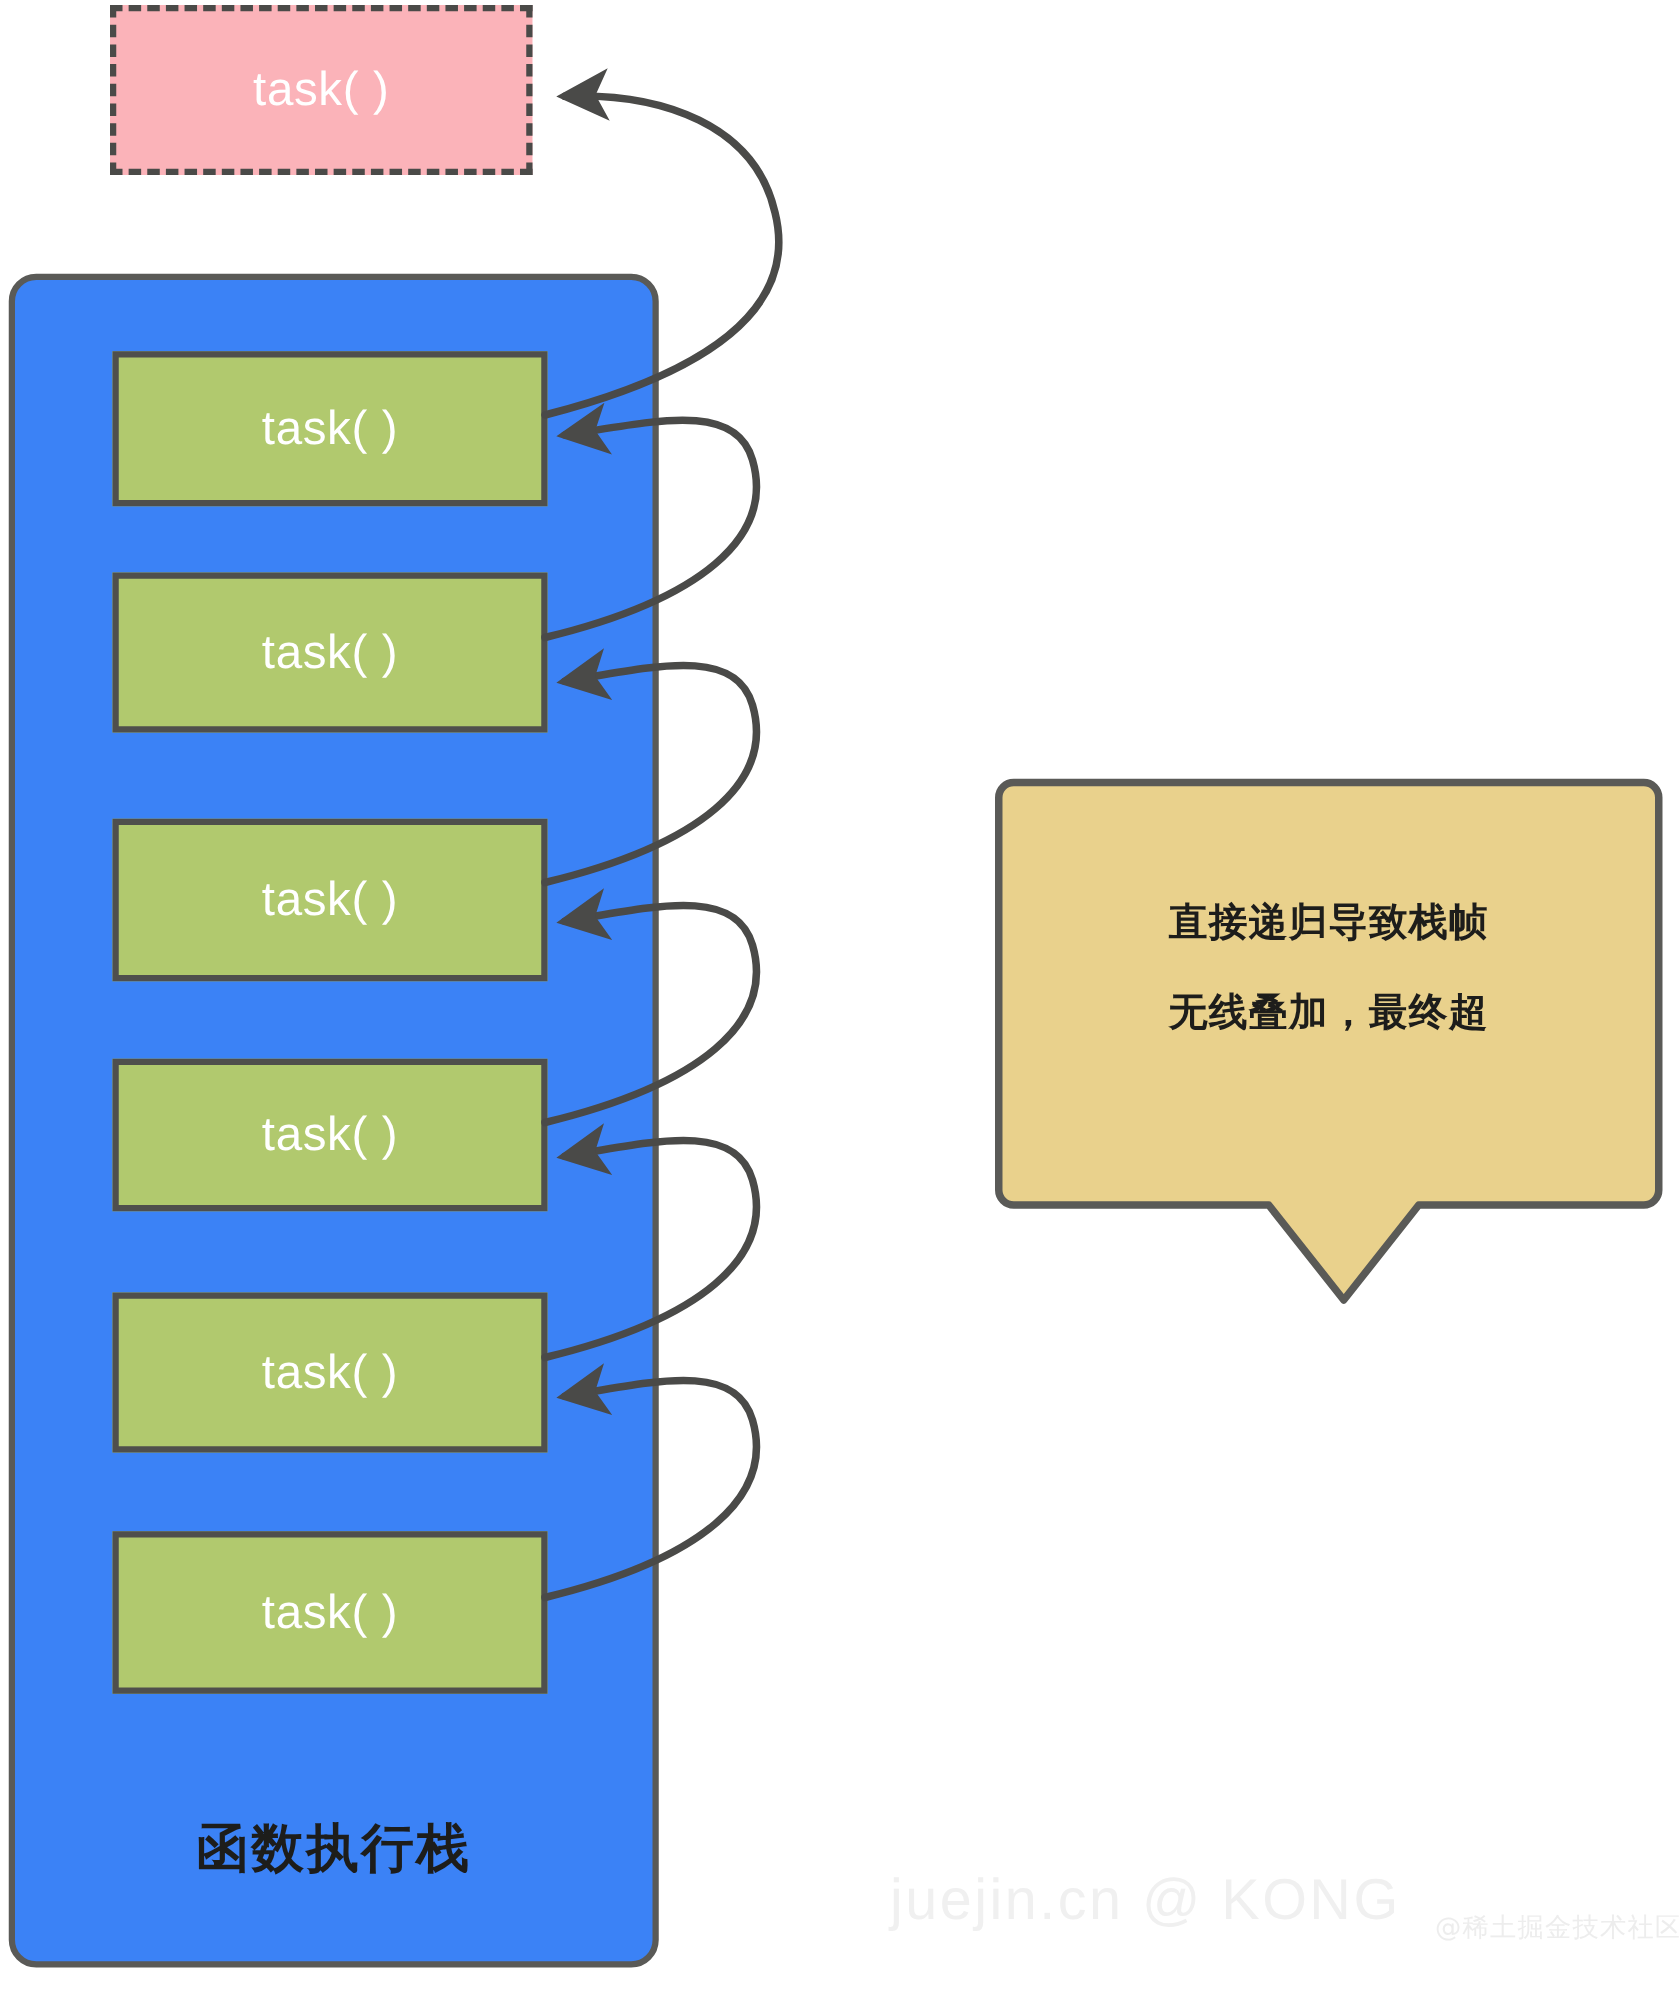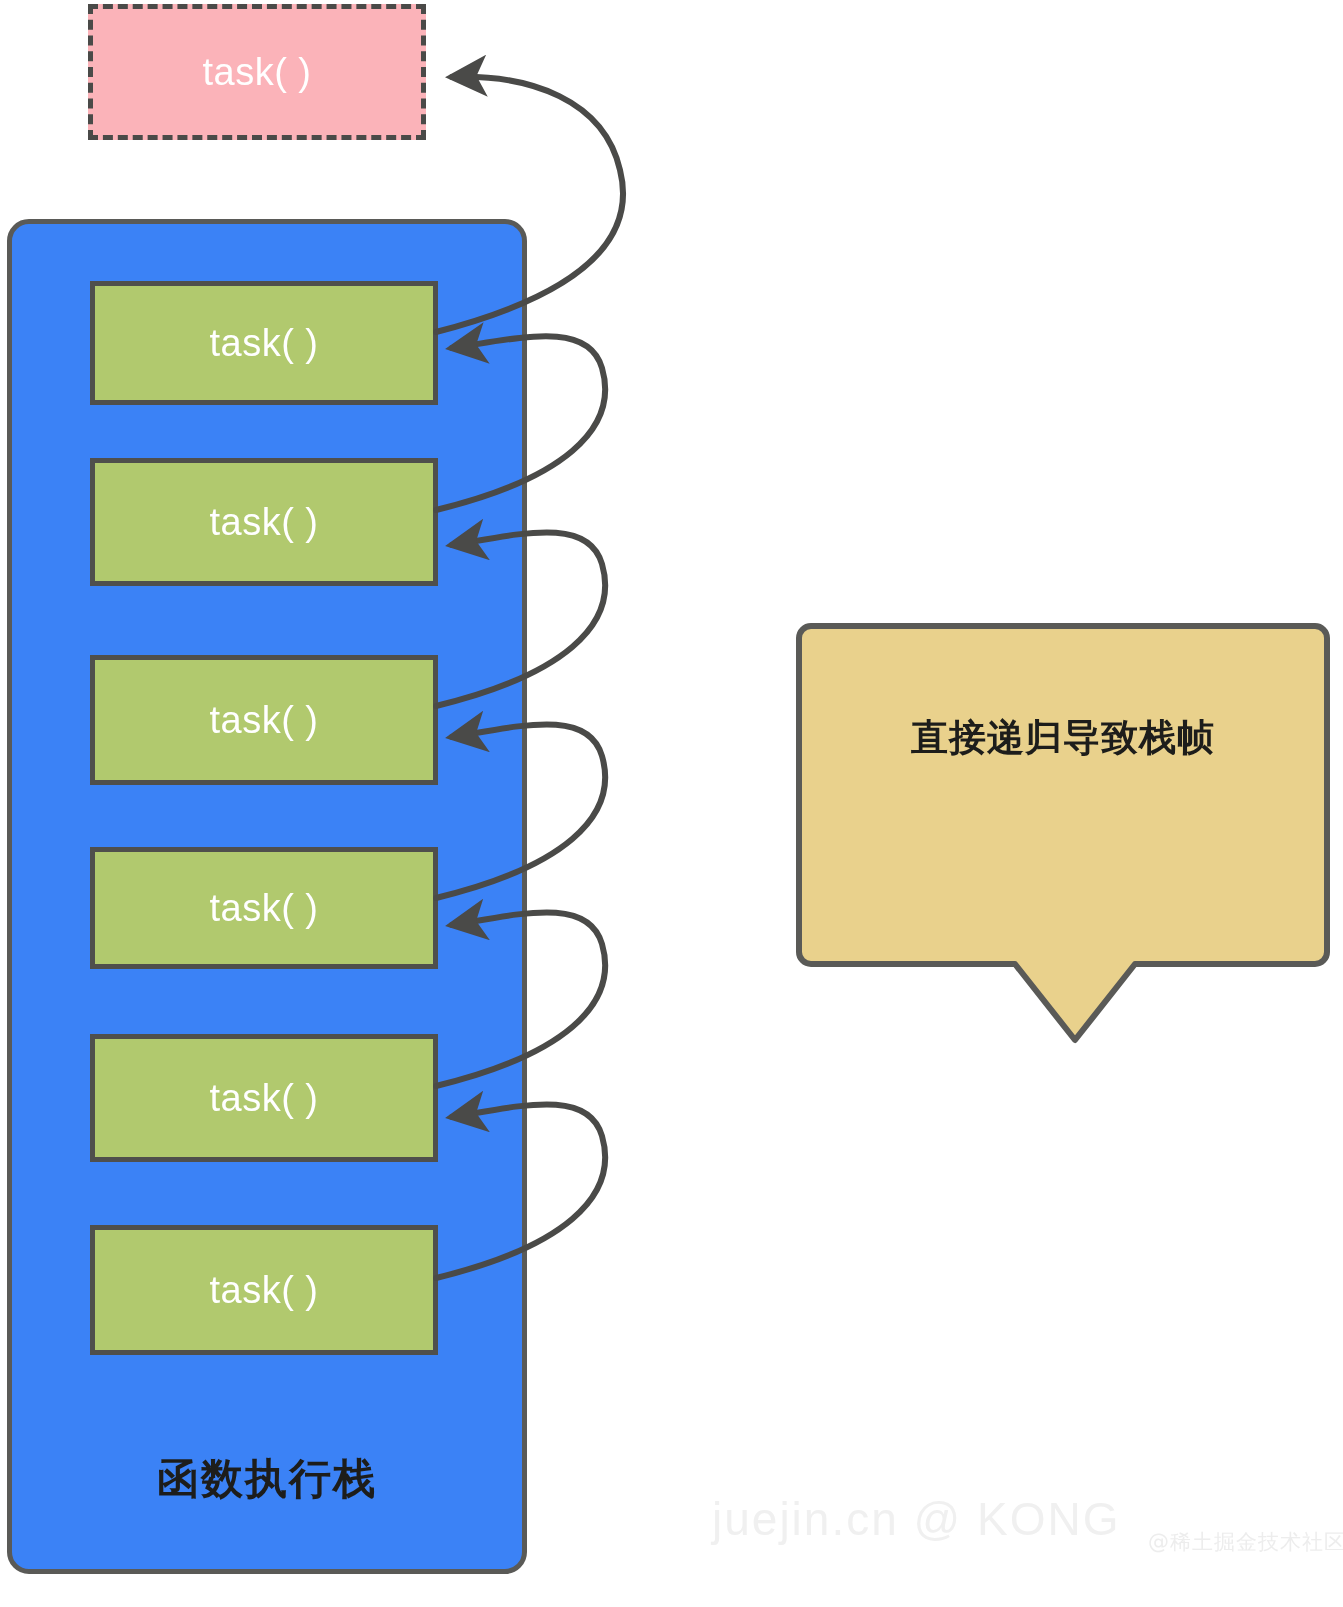--- a/index.html
+++ b/index.html
@@ -113,21 +113,21 @@
     top: 0;
   }
   .callout-text {
     position: absolute;
     left: 40px;
     top: 90px;
     width: 476px;
     text-align: center;
     font-family: "DejaVu Sans", "Liberation Sans", sans-serif;
     font-weight: bold;
-    font-size: 37px;
+    font-size: 31px;
     line-height: 72px;
     color: #1d1d1b;
     letter-spacing: 1px;
   }
 
   
   .watermark-main {
     position: absolute;
     left: 712px;
     top: 1492px;
@@ -211,19 +211,20 @@
                L 350 352
                L 290 428
                L 230 352
                L 26 352
                A 12 12 0 0 1 14 340
                L 14 26
                A 12 12 0 0 1 26 14 Z" fill="#e9d18c" stroke="#5a5a57" stroke-width="6" stroke-linejoin="round"></path>
     </svg>
     <div class="callout-text">
       <div>直接递归导致栈帧</div>
+      <div>无线叠加，最终超</div>
     </div>
   </div>
 
   <div class="watermark-main">juejin.cn @ KONG</div>
   <div class="watermark-sub">@稀土掘金技术社区</div>
 
 </div>
 
 </body></html>

